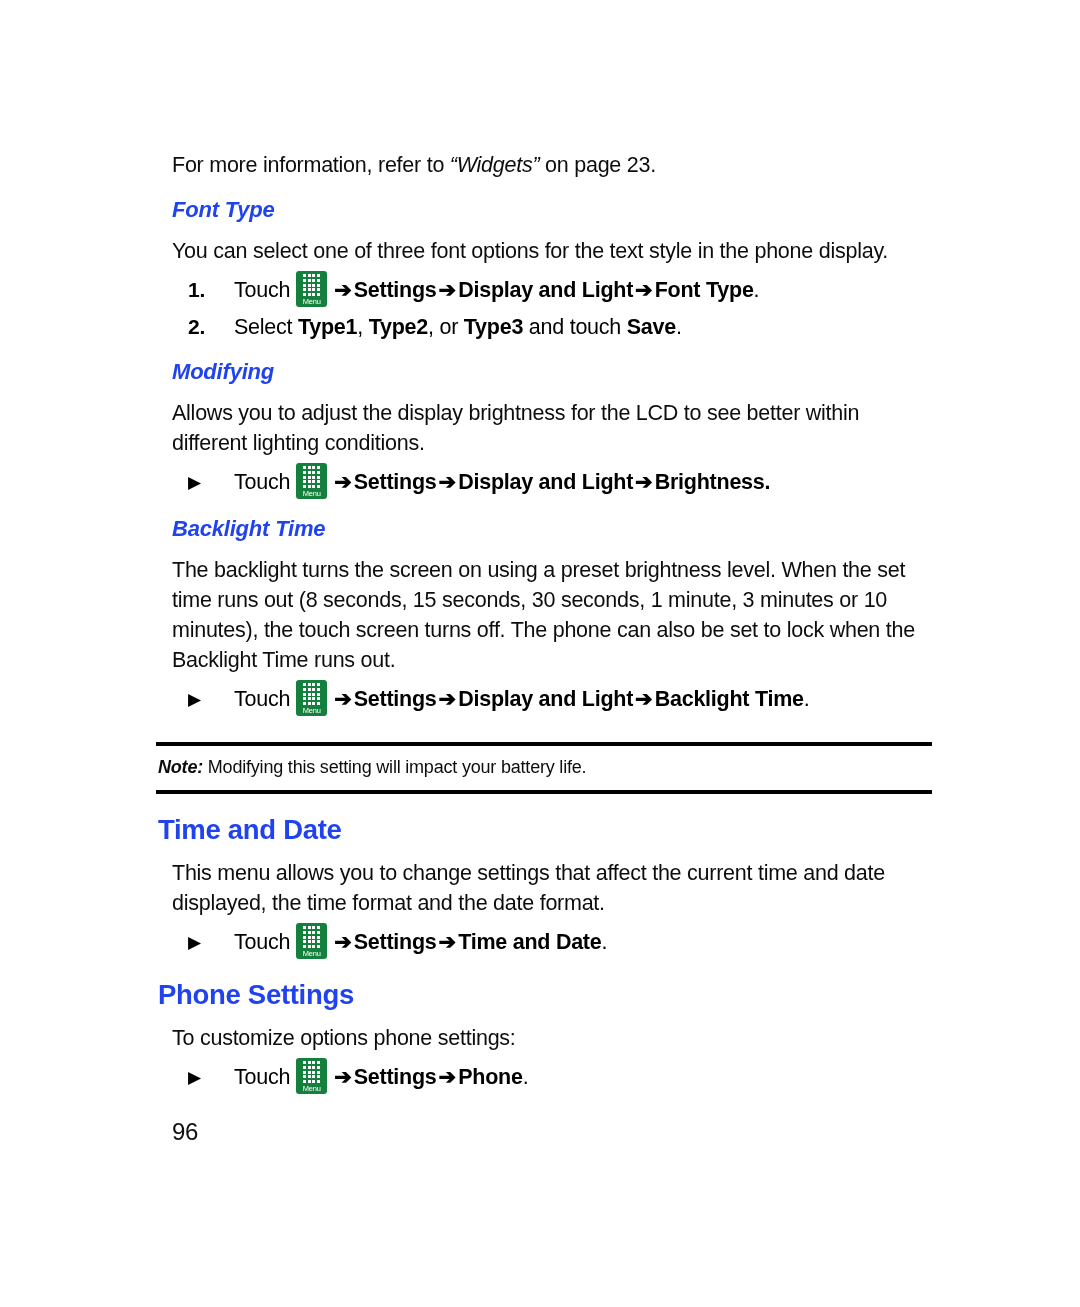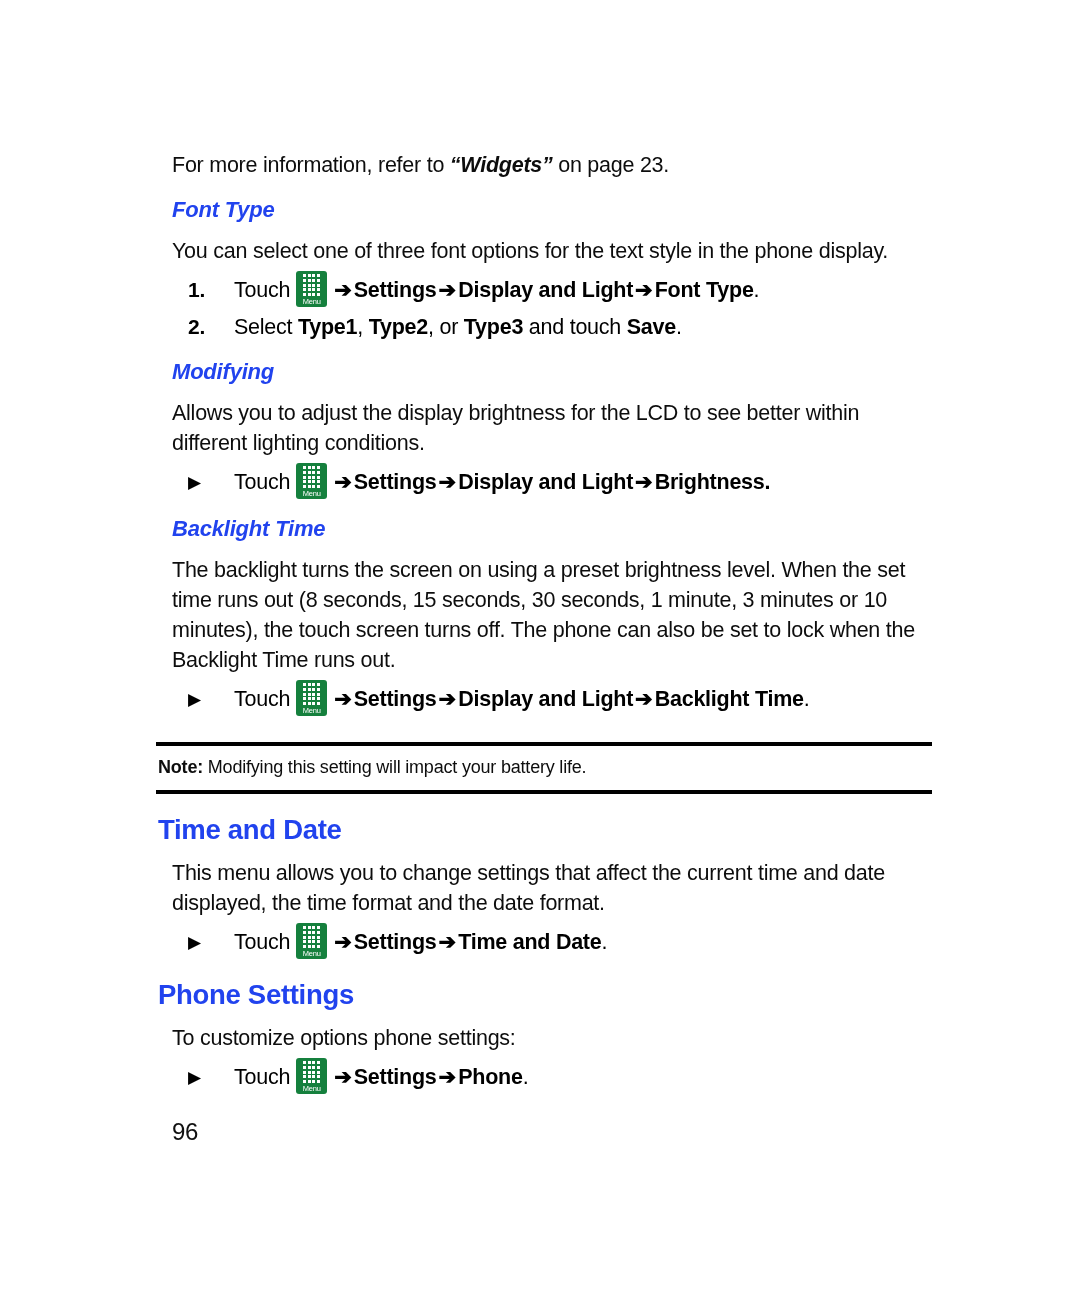--- a/index.html
+++ b/index.html
@@ -38,21 +38,21 @@
     font-size: 21.5px;
     line-height: 30px;
     letter-spacing: -0.25px;
     color: #0d0d0d;
     margin: 0 0 4px 0;
     font-stretch: condensed;
   }
 
   .italic-quote {
     font-style: italic;
-    font-weight: 700;
+    font-weight: 400;
   }
 
   
   .h-sub {
     color: #2143ee;
     font-size: 22px;
     font-weight: bold;
     font-style: italic;
     letter-spacing: -0.2px;
     margin: 17px 0 13px 0;
@@ -156,21 +156,21 @@
     border-bottom: 4px solid #000000;
     padding: 9px 0 11px 0;
   }
   .note-text {
     font-size: 18px;
     line-height: 24px;
     letter-spacing: -0.2px;
     color: #0d0d0d;
     padding-left: 2px;
   }
-  .note-text .b { font-weight: bold; }
+  .note-text .b { font-weight: bold; font-style: italic; }
 
   
   .pagenum {
     position: absolute;
     left: 172px;
     top: 1118px;
     font-size: 24px;
     color: #111111;
     letter-spacing: -0.3px;
   }

